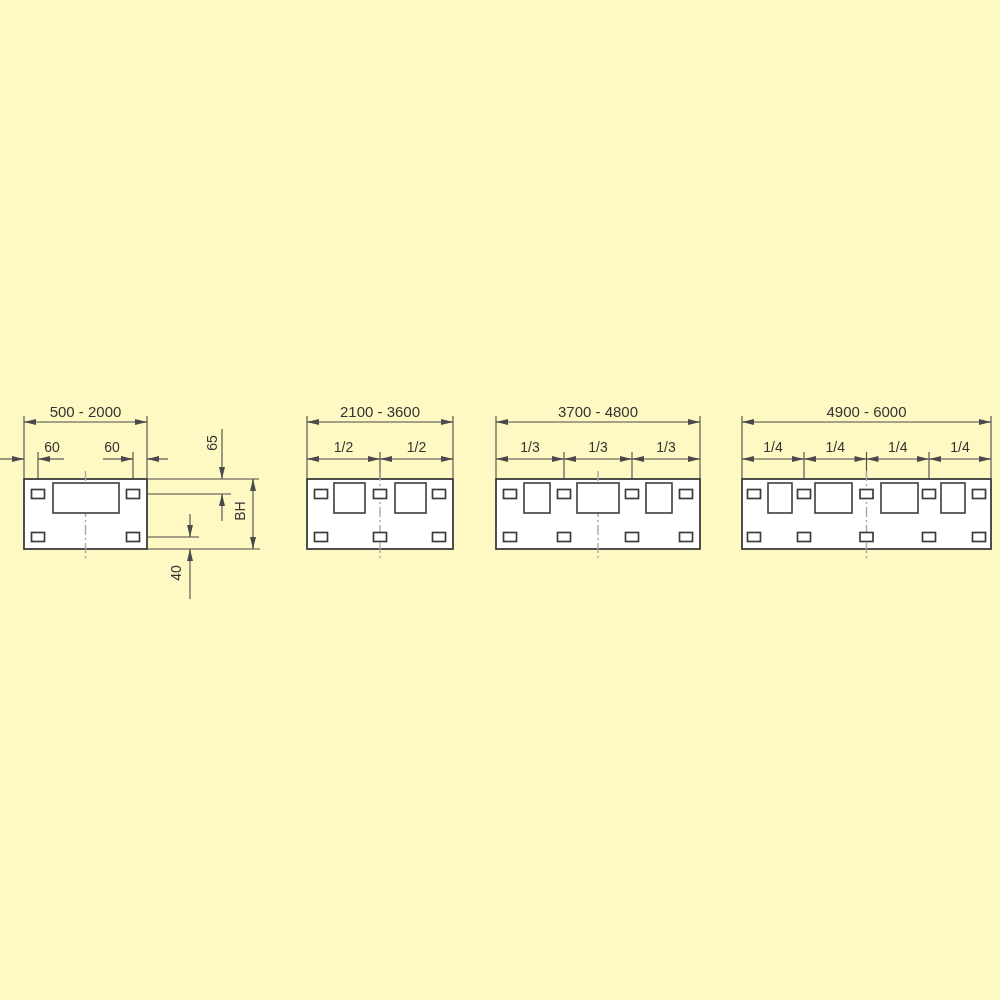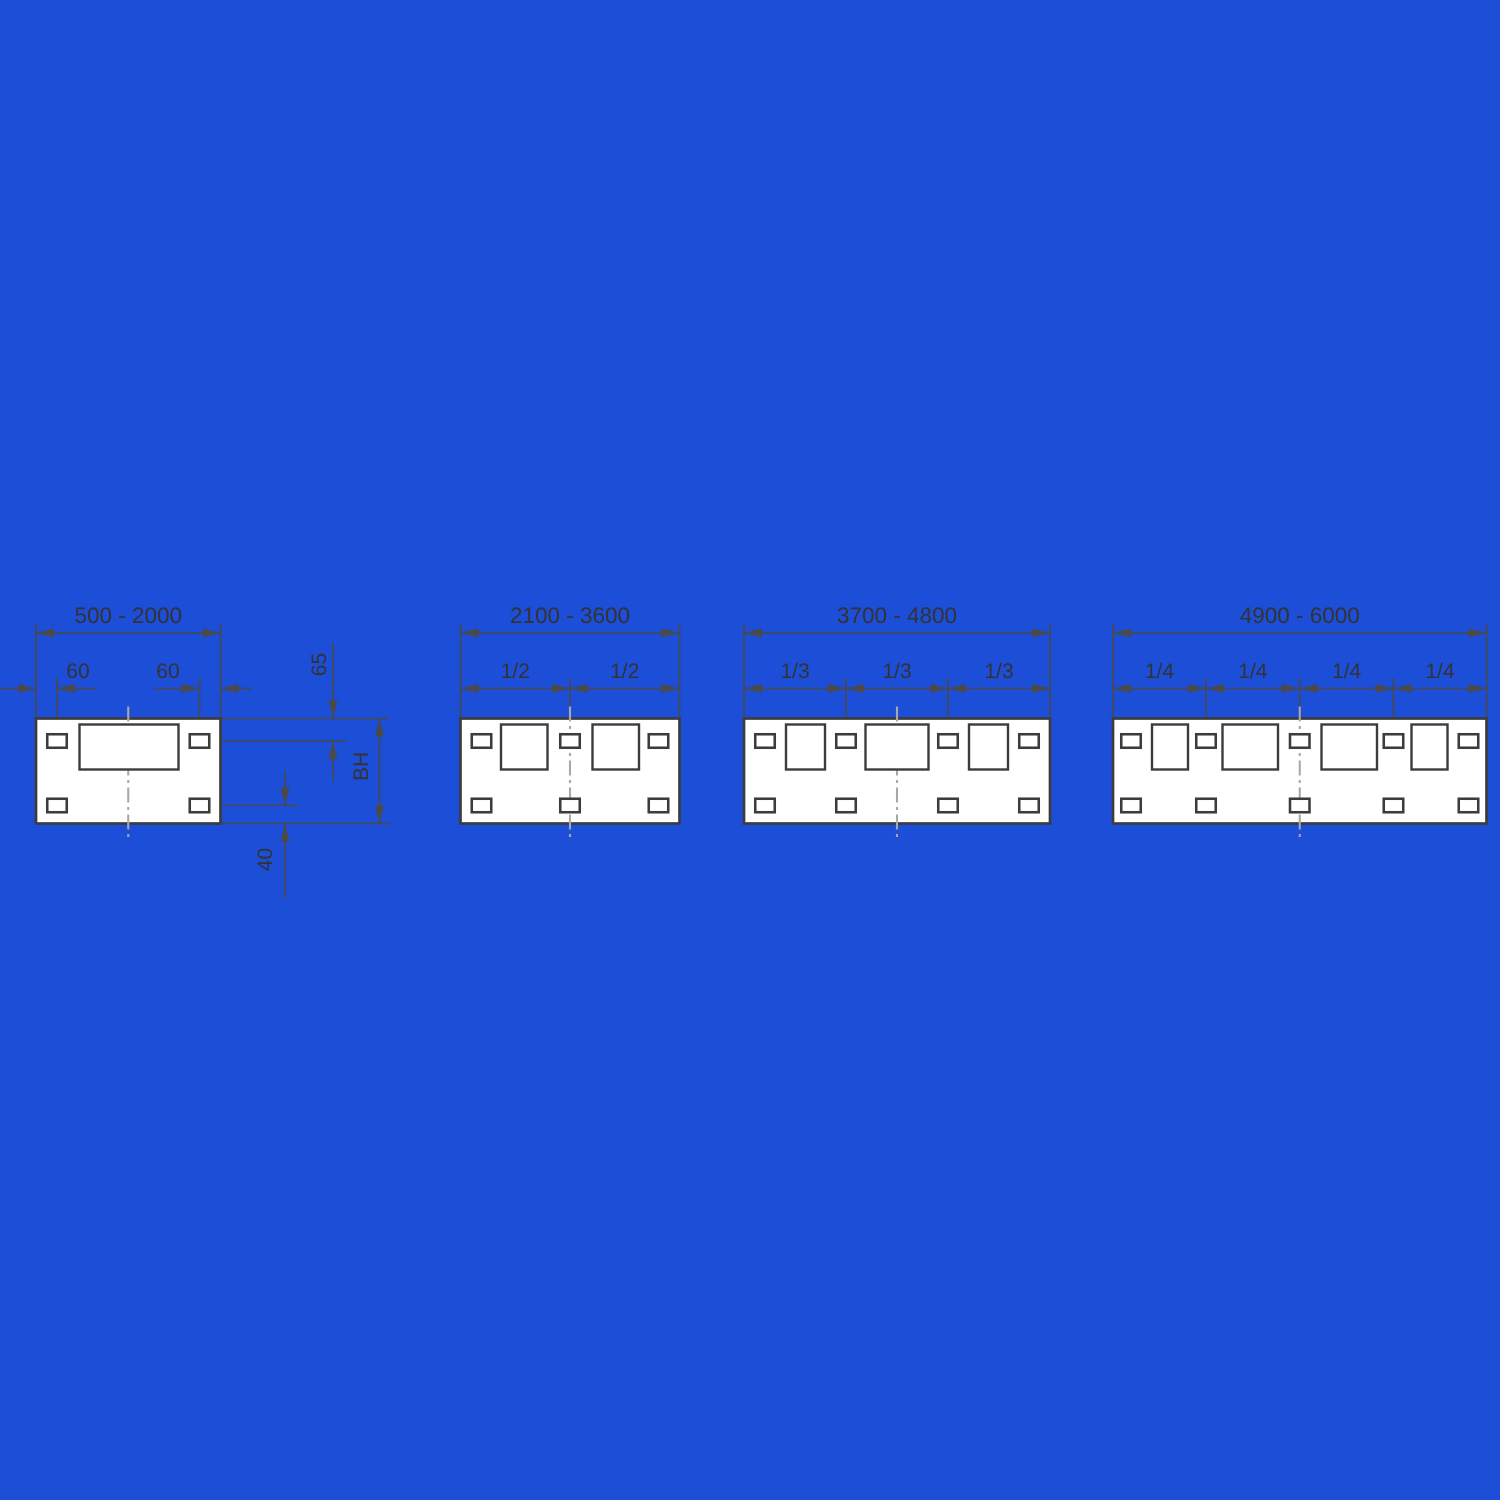--- a/index.html
+++ b/index.html
@@ -1,16 +1,16 @@
 <!DOCTYPE html>
 <html><head>
 <meta charset="utf-8">
 <style>
   html,body{margin:0;padding:0;background:#ffffff;}
-  .stage{position:relative;width:1000px;height:1000px;background:#1d4ed8;overflow:hidden;
+  .stage{position:relative;width:1000px;height:1000px;background:#fef9c3;overflow:hidden;
          font-family:"Liberation Sans", sans-serif;}
   svg text{font-family:"Liberation Sans", sans-serif;}
 </style>
 </head>
 <body>
 
 <div class="stage">
   <svg id="drawing" width="1000" height="1000" viewBox="0 0 1000 1000">
       <g>
         <line x1="24" y1="416" x2="24" y2="478" stroke="#4a4a4a" stroke-width="1.1"></line>

